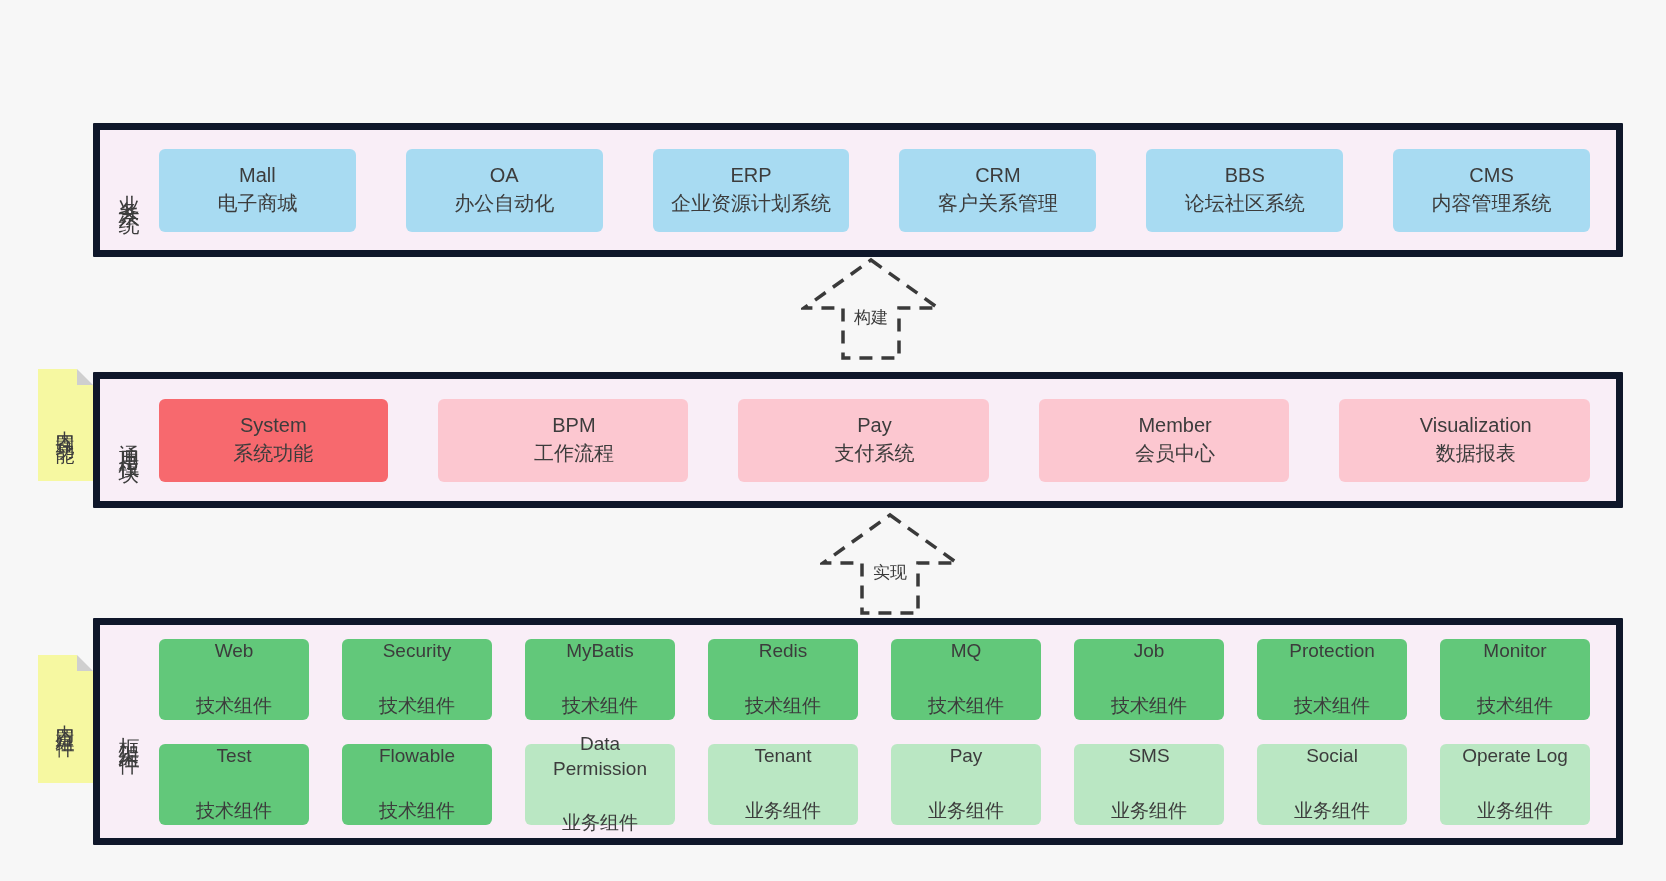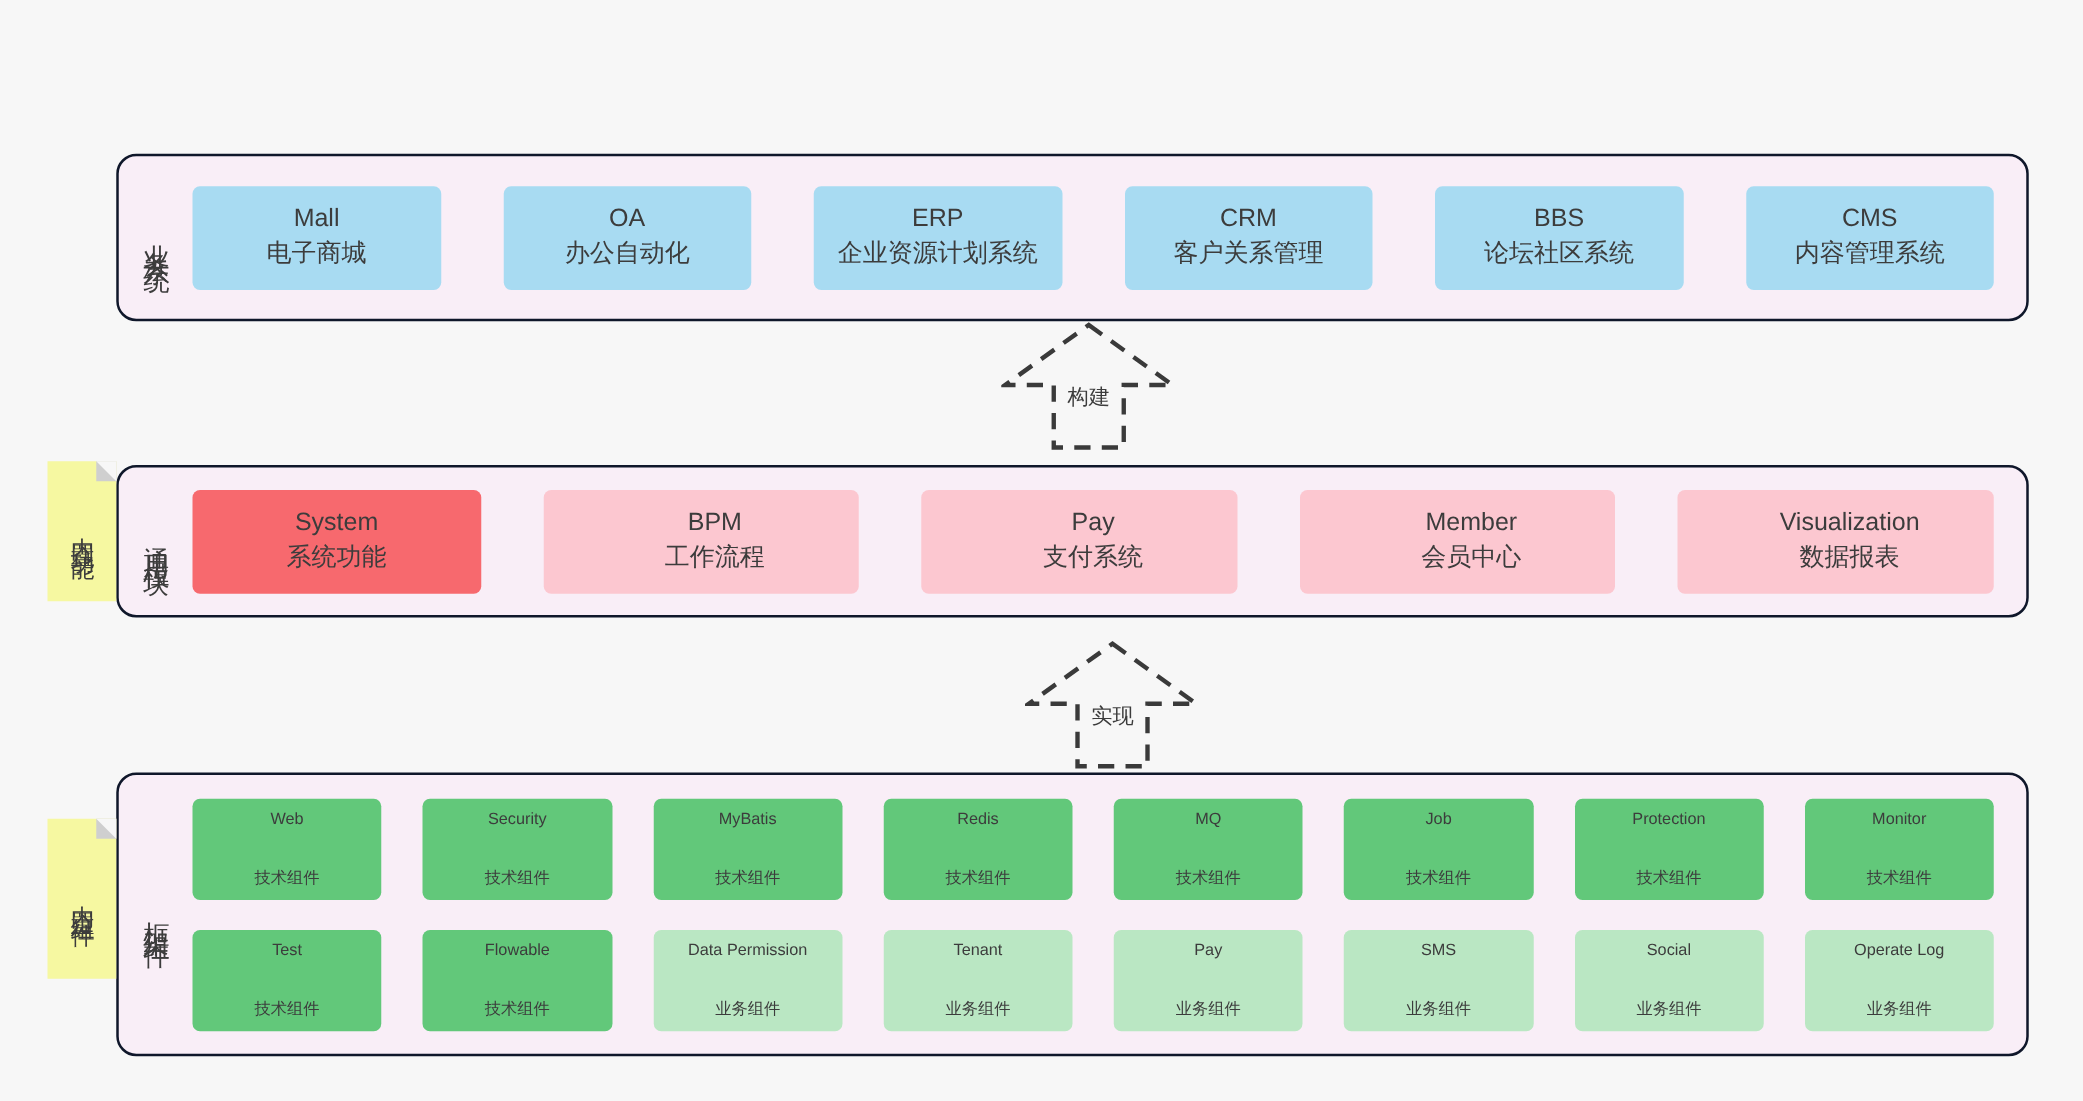--- a/index.html
+++ b/index.html
@@ -9,27 +9,27 @@
     font-family:"Liberation Sans","DejaVu Sans",sans-serif;
     color:#3c3c3c;
     overflow:hidden;
   }
   .stage { position:relative; width:1666px; height:881px; }
 
   
   .band {
     position:absolute; left:93px; width:1530px;
     background:#f9eef7;
-    border:2px solid #0f172a;
-    border-radius:16px;
+    border:7px solid #0f172a;
+    border-radius:1px;
     box-sizing:border-box;
     display:flex;
   }
   .band1 { top:123px; height:134px; }
-  .band2 { top:372px; height:122px; }
+  .band2 { top:372px; height:136px; }
   .band3 { top:618px; height:227px; }
 
   .band-label {
     writing-mode:vertical-rl; text-orientation:upright;
     font-size:21px; letter-spacing:6px;
     color:#3c3c3c;
     align-self:center;
     margin-left:14px; width:26px;
     line-height:1;
     white-space:nowrap;
@@ -47,21 +47,21 @@
 
   .box {
     flex:1; height:83px; border-radius:6px;
     display:flex; flex-direction:column;
     align-items:center; justify-content:center;
     text-align:center;
     font-size:20px; line-height:1.38;
     color:#3c3c3c;
     padding:0 6px; box-sizing:border-box;
   }
-  .band3 .box { height:81px; font-size:13px; line-height:1.3; padding:0 10px;gap:30px; }
+  .band3 .box { height:81px; font-size:19px; line-height:1.3; padding:0 10px;gap:30px; }
   .box span { display:block; }
 
   .blue      { background:#a8dbf2; }
   .red       { background:#f7696e; }
   .pink      { background:#fcc7d0;padding-left:28px; }
   .green     { background:#62c87a; }
   .lightgreen{ background:#bae7c3; }
 
   
   .sticky {

